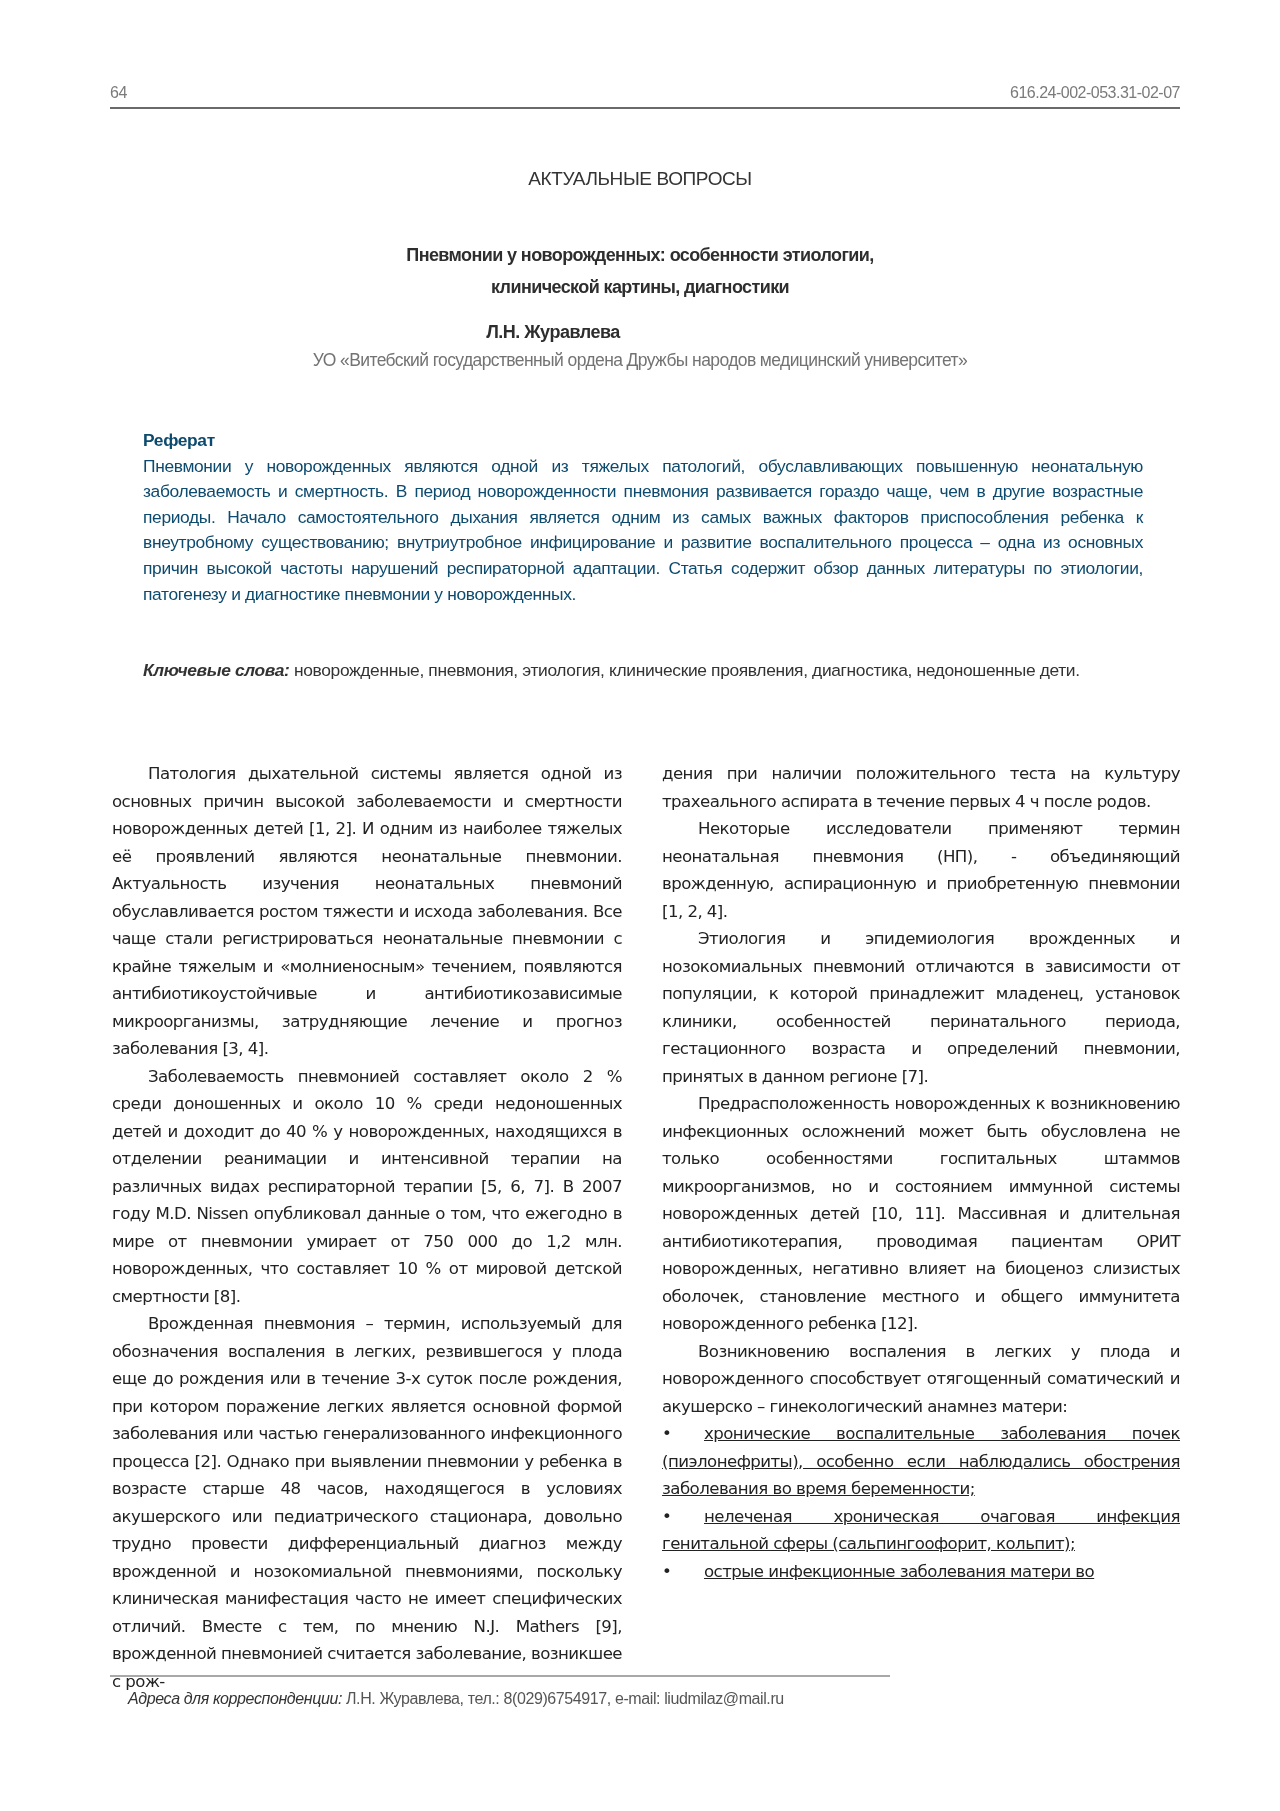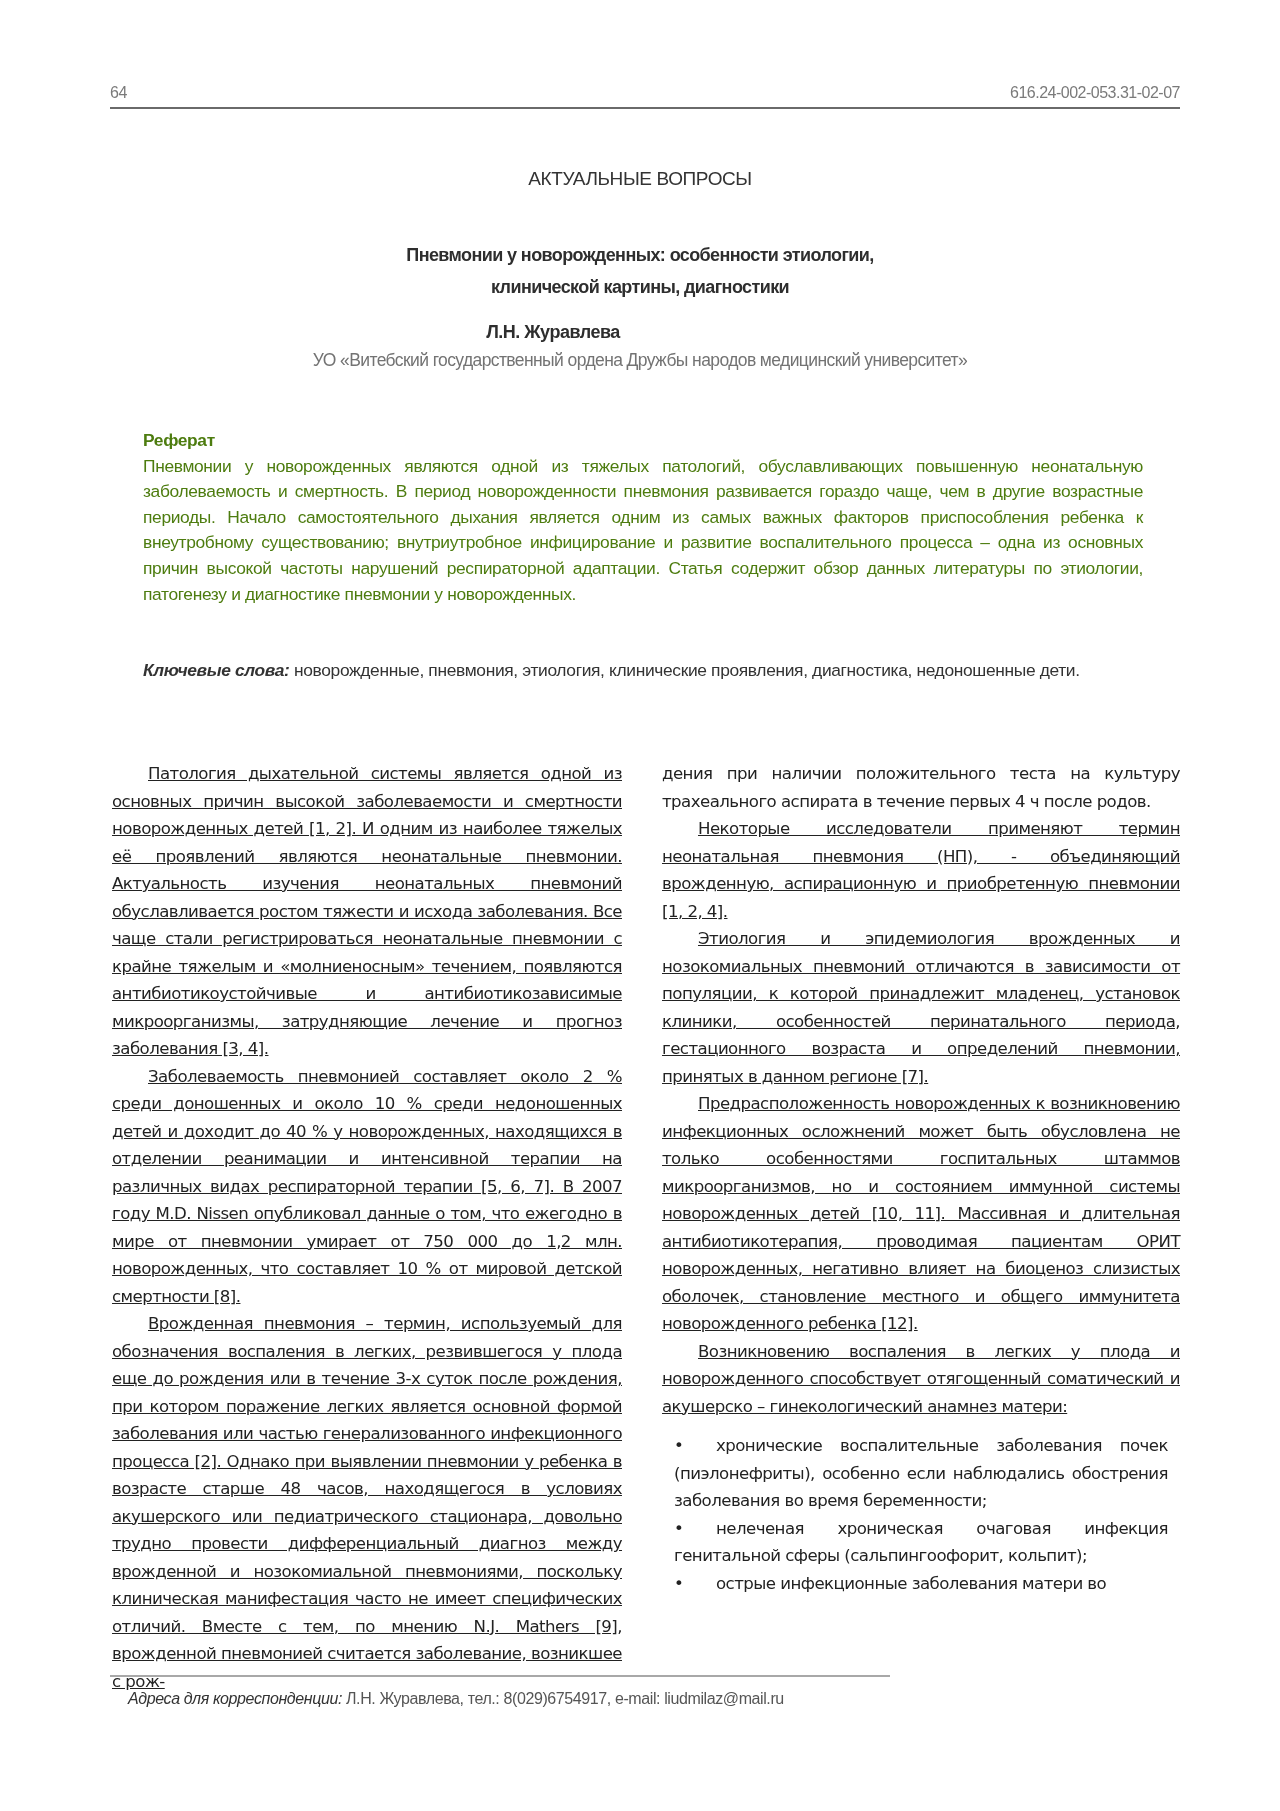--- a/index.html
+++ b/index.html
@@ -9,33 +9,33 @@
     .running-header .page-num { position: absolute; left: 0; top: 0; }
     .running-header .udc { position: absolute; right: 0; top: 0; }
     .header-rule { position: absolute; left: 110px; top: 107px; width: 1070px; height: 0; border-top: 2px solid #6a6a6a; }
 
     .section-label { position: absolute; left: 0; top: 168px; width: 1280px; text-align: center; font-family: "Liberation Sans", sans-serif; font-size: 19px; color: #333; letter-spacing: -0.4px; }
 
     .title { position: absolute; left: 200px; top: 239px; width: 880px; text-align: center; font-family: "Liberation Sans", sans-serif; font-weight: bold; font-size: 18px; line-height: 32px; color: #2e2e2e; letter-spacing: -0.6px; }
     .author { position: absolute; left: 0; top: 322px; width: 1106px; text-align: center; font-family: "Liberation Sans", sans-serif; font-weight: bold; font-size: 18px; color: #2e2e2e; letter-spacing: -0.5px; }
     .affiliation { position: absolute; left: 0; top: 350px; width: 1280px; text-align: center; font-family: "Liberation Sans", sans-serif; font-size: 17.5px; color: #737373; letter-spacing: -0.6px; }
 
-    .abstract { position: absolute; left: 143px; top: 428px; width: 1000px; font-family: "Liberation Sans", sans-serif; font-size: 17.4px; line-height: 25.6px; color: #4d7c0f; letter-spacing: -0.35px; }
+    .abstract { position: absolute; left: 143px; top: 428px; width: 1000px; font-family: "Liberation Sans", sans-serif; font-size: 17.4px; line-height: 25.6px; color: #0c4a6e; letter-spacing: -0.35px; }
     .abstract .abstract-heading { font-weight: bold; display: block; }
     .abstract p { margin: 0; text-align: justify; }
     .keywords { position: absolute; left: 143px; top: 658px; width: 1000px; font-family: "Liberation Sans", sans-serif; font-size: 17.4px; line-height: 25.6px; color: #333; letter-spacing: -0.35px; text-align: justify; }
     .keywords .kw-label { font-weight: bold; font-style: italic; }
 
     .col { position: absolute; top: 760px; font-family: "DejaVu Sans", sans-serif; font-size: 16.6px; line-height: 27.5px; color: #222; letter-spacing: -0.55px; }
     .col-left { left: 112px; width: 510px; }
     .col-right { left: 662px; width: 518px; }
     .col p { margin: 0; text-align: justify; }
-    .col p.indent { text-indent: 36px; text-decoration: underline; }
+    .col p.indent { text-indent: 36px; }
     .col .section-heading { font-weight: bold; font-size: 16.4px; text-indent: 36px; margin: 27px 0 27px 0; }
-    .col ul { list-style: none; margin: 12px; padding: 0; }
+    .col ul { list-style: none; margin: 0; padding: 0; text-decoration: underline; }
     .col li { margin: 0; text-align: justify; }
     .col li .bullet-mark { display: inline-block; width: 42px; }
 
     .footer-rule { position: absolute; left: 110px; top: 1675px; width: 780px; height: 0; border-top: 2px solid #a8a8a8; }
     .correspondence { position: absolute; left: 128px; top: 1690px; width: 900px; font-family: "Liberation Sans", sans-serif; font-size: 16px; color: #555; letter-spacing: -0.4px; }
     .correspondence .corr-label { font-style: italic; color: #333; }
   </style>
 </head>
 <body>
 

